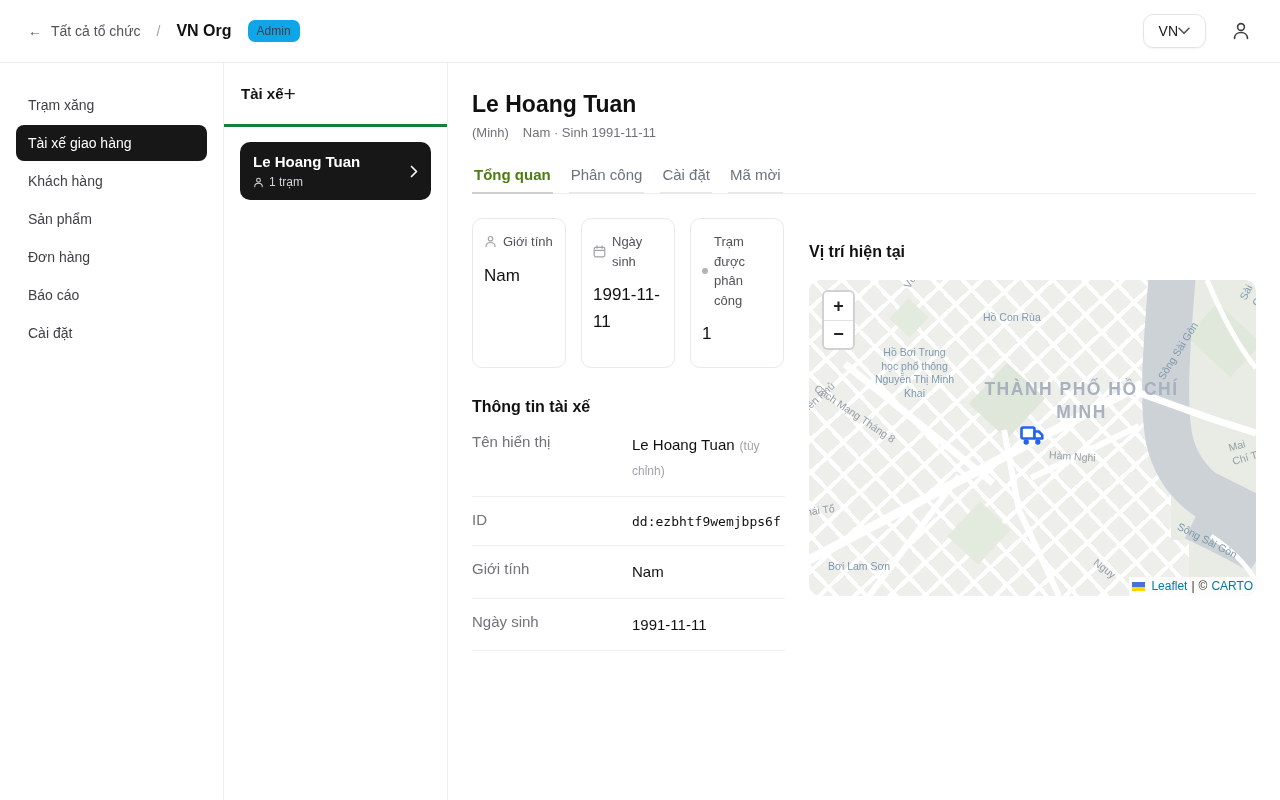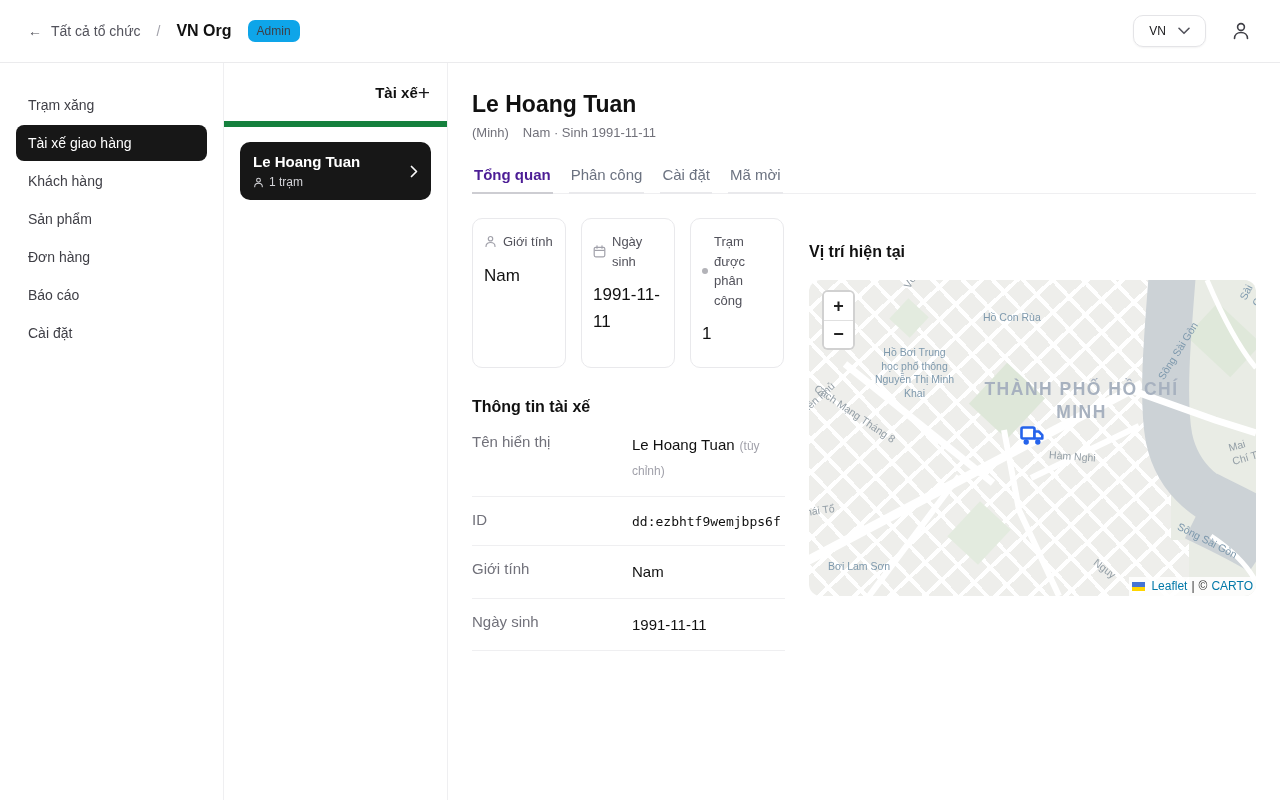--- a/index.html
+++ b/index.html
@@ -10,46 +10,46 @@
     color:#18181b; background:#fff;
   }
   
   .topbar { height:63px; border-bottom:1px solid #ebebed; display:flex; align-items:center; justify-content:space-between; padding:0 28px; }
   .crumbs { display:flex; align-items:center; gap:16px; }
   .back-link { display:flex; align-items:center; gap:9px; font-size:14px; color:#52525b; cursor:pointer; }
   .crumb-sep { color:#a1a1aa; font-size:14px; }
   .org-name { font-size:16px; font-weight:700; color:#111; }
   .badge { background:#0ea5e9; color:#3f3f46; font-size:12px; padding:4px 9px; border-radius:7px; }
   .topbar-right { display:flex; align-items:center; gap:24px; }
-  .locale { display:flex; align-items:center; gap:12px; border:1px solid #e4e4e7; border-radius:10px; padding:8px 15px; font-size:12px; color:#18181b; box-shadow:0 1px 2px rgba(0,0,0,.05); cursor:pointer;justify-content:space-between; }
+  .locale { display:flex; align-items:center; border:1px solid #e4e4e7; border-radius:10px; padding:8px 15px; font-size:14px; color:#18181b; box-shadow:0 1px 2px rgba(0,0,0,.05); cursor:pointer;justify-content:space-between; }
   .user-btn { display:flex; align-items:center; cursor:pointer; }
 
   
   .page-body { display:flex; height:737px; }
   .sidebar { width:224px; flex:none; border-right:1px solid #efeff1; padding:24px 16px; }
   .side-item { font-size:14px; color:#3f3f46; padding:10px 12px; border-radius:8px; margin-bottom:2px; cursor:pointer; white-space:nowrap; }
   .side-item.active { background:#171717; color:#fff; }
 
   .drivers { width:224px; flex:none; border-right:1px solid #efeff1; display:flex; flex-direction:column; }
-  .drivers-header { height:64px; flex:none; display:flex; align-items:center; justify-content:flex-end; padding:0 17px; border-bottom:6px solid #15803d; }
+  .drivers-header { height:64px; flex:none; display:flex; align-items:center; justify-content:flex-start; padding:0 17px; border-bottom:3px solid #15803d; }
   .drivers-title { font-size:15px; font-weight:700; color:#111; }
   .add-btn { font-size:21px; font-weight:400; color:#18181b; line-height:1; cursor:pointer; }
   .drivers-list { padding:15px 16px; }
   .driver-item { background:#171717; color:#fff; border-radius:10px; padding:11px 13px; display:flex; align-items:center; justify-content:space-between; cursor:pointer; }
   .driver-name { font-size:15px; font-weight:600; }
   .driver-meta { font-size:12px; color:#d4d4d8; display:flex; align-items:center; gap:5px; margin-top:5px; }
 
   
   main { flex:1; padding:0 24px; overflow:hidden; }
   .main-head { padding-top:28px; }
   h1 { font-size:23px; font-weight:700; margin:0 0 7px; color:#111; }
   .subtitle { font-size:13px; color:#71717a; display:flex; gap:14px; }
   .tabbar { display:flex; gap:16px; margin-top:20px; border-bottom:1px solid #efeff1; }
   .tab { font-size:15px; color:#6b7280; padding:6px 2px 9px; border-bottom:2px solid #e9e9ec; margin-bottom:-1px; cursor:pointer; }
-  .tab.active { color:#4c1d95; font-weight:700; border-bottom-color:#cdcdd2; }
+  .tab.active { color:#4d7c0f; font-weight:700; border-bottom-color:#cdcdd2; }
 
   .content { display:flex; padding-top:24px; }
   .left-col { width:313px; flex:none; }
   .cards { display:flex; gap:15px; }
   .card { border:1px solid #e9e9ec; border-radius:10px; padding:13px 11px; width:94px; min-height:150px; }
   .card-label { display:flex; align-items:center; gap:6px; font-size:13px; color:#52525b; line-height:1.5; }
   .card-icon { flex:none; display:flex; }
   .dot-icon { width:6px; height:6px; border-radius:50%; background:#b3b3b8; }
   .card-value { font-size:17px; color:#111; margin-top:10px; line-height:1.6; overflow-wrap:break-word; }
 

